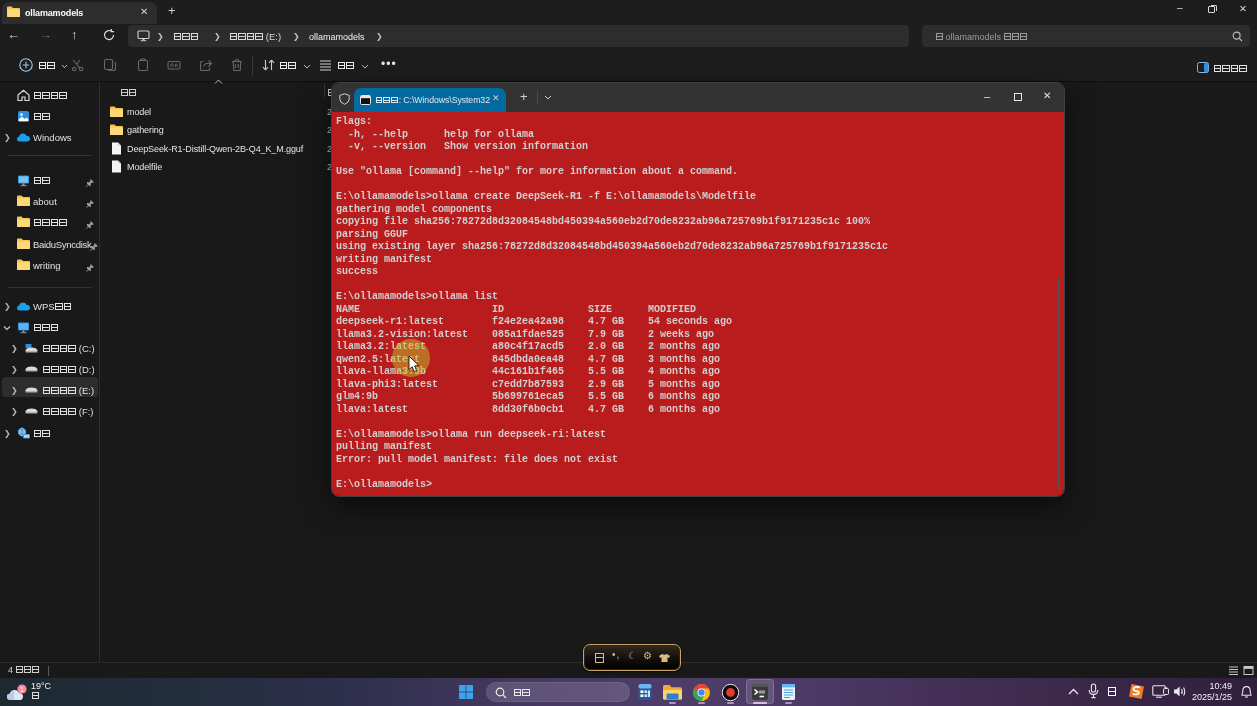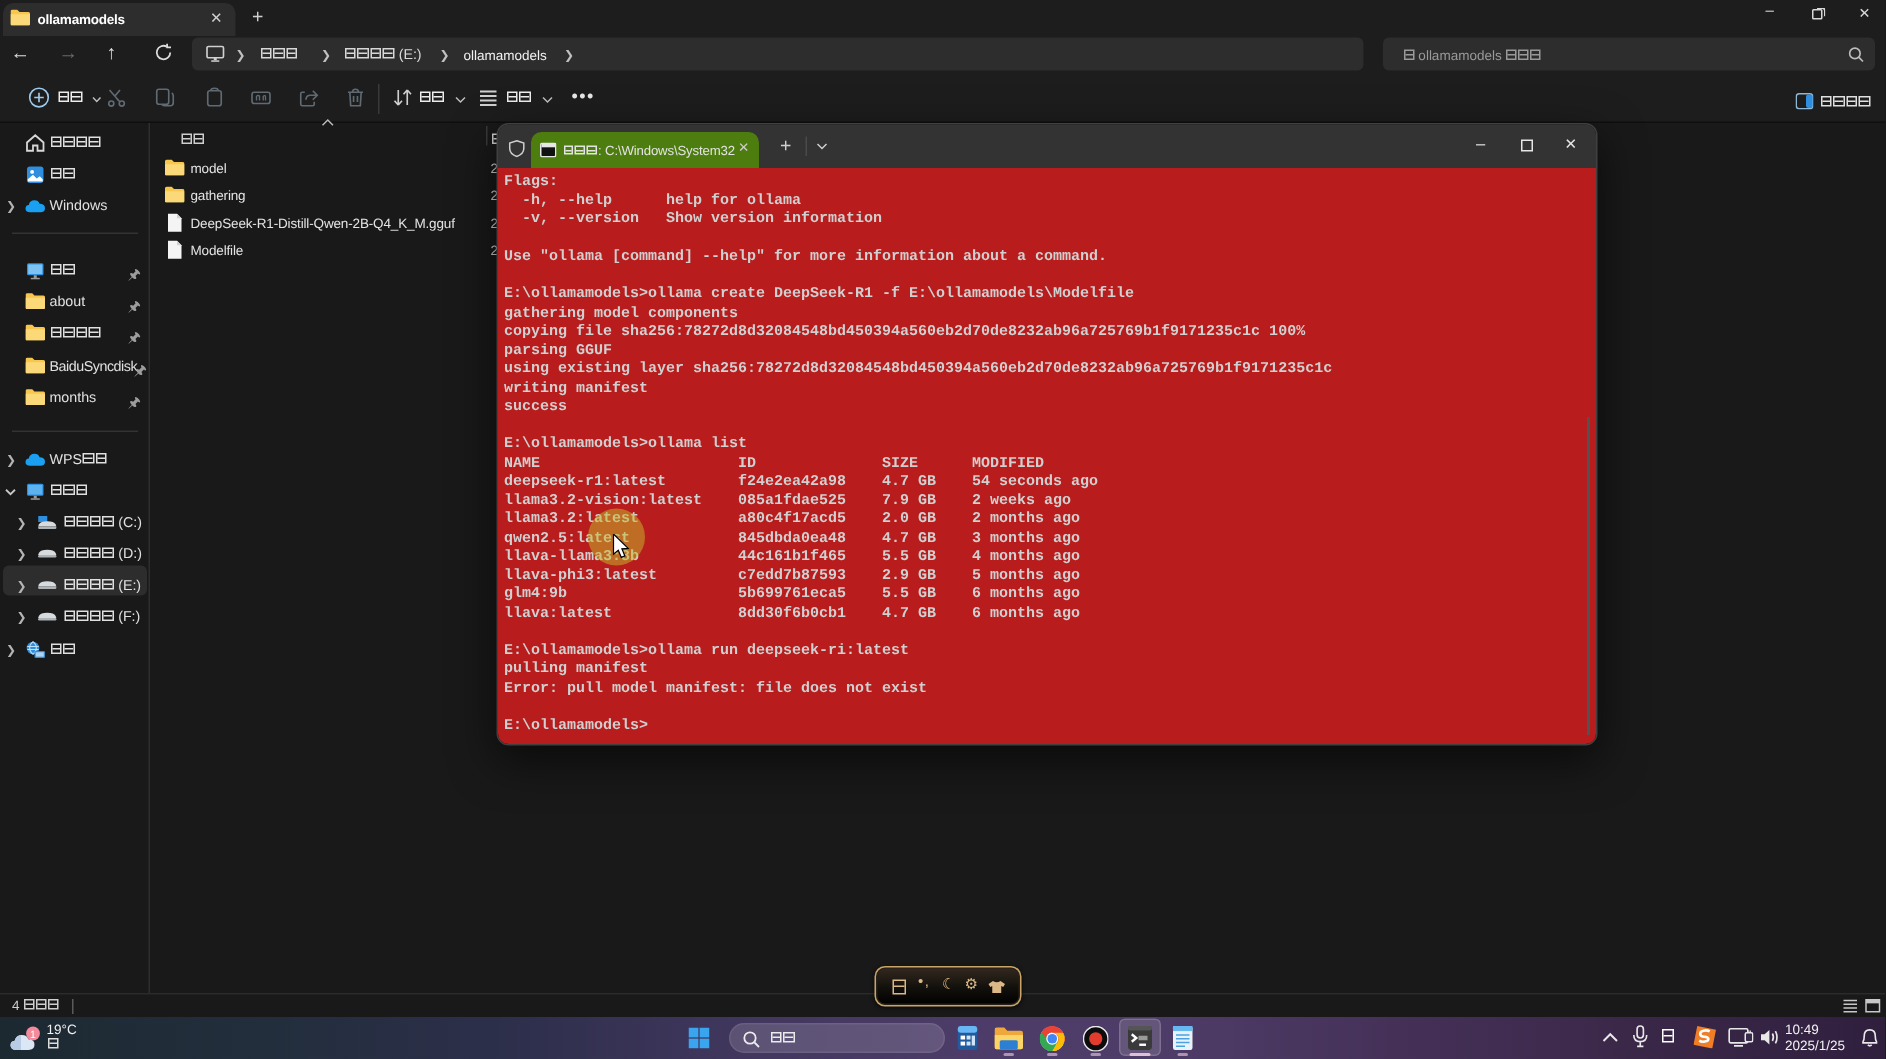--- a/index.html
+++ b/index.html
@@ -18,21 +18,21 @@
 #sidebar{left:0;top:82px;width:100px;height:580px;background:#191919;border-right:1px solid #2e2e2e}
 .srow{position:absolute;left:0;width:100px;height:20px;color:#e0e0e0;font-size:9.5px}
 .srow .lbl{position:absolute;left:33px;top:4px;white-space:nowrap}
 .drow .lbl{left:42px}
 .chev{position:absolute;color:#b4b4b4;font-size:8px;top:5px}
 .pin{position:absolute;right:6px;top:5px;color:#9d9d9d}
 #statusbar{left:0;top:662px;width:1257px;height:16px;background:#191919;border-top:1px solid #2b2b2b;color:#cfcfcf;font-size:9.5px}
 
 #term{left:331px;top:82px;width:734px;height:415px;border-radius:8px;background:#0c0c0c;border:1px solid #404040;box-shadow:0 10px 30px rgba(0,0,0,.6)}
 #termbar{position:absolute;left:0;top:0;width:100%;height:29px;background:#333;border-radius:7px 7px 0 0}
-#termtab{position:absolute;left:22px;top:5px;width:152px;height:24px;background:#4d7c0f;border-radius:7px 7px 0 0;color:#e4e4e4}
+#termtab{position:absolute;left:22px;top:5px;width:152px;height:24px;background:#0369a1;border-radius:7px 7px 0 0;color:#e4e4e4}
 #termbody{position:absolute;left:0;top:29px;width:732px;height:384px;background:#b91c1c;border-radius:0 0 7px 7px;overflow:hidden}
 #termbody pre{position:absolute;left:4px;top:4px;font-family:"Liberation Mono",monospace;font-size:10px;line-height:12.5px;color:#d0d0d0;font-weight:bold;letter-spacing:0}
 
 #taskbar{left:0;top:678px;width:1257px;height:28px;background:linear-gradient(90deg,#1d2931 0%,#222e3c 14%,#2d2f4b 27%,#42375f 40%,#4d3c69 52%,#4e3c68 62%,#453158 74%,#3b2849 86%,#352344 94%,#2f1f3d 100%)}
 .tray{color:#e6e6e6;font-size:9.5px}
 
 #sogou{left:583px;top:644px;width:98px;height:27px;border-radius:7px;background:linear-gradient(180deg,#33291f,#12100c 55%,#000);border:1px solid #c9a467;box-shadow:0 0 0 1px #2a2118 inset,0 1px 3px rgba(0,0,0,.6);color:#dcb887}
 </style></head>
 <body>
 <div id="stage">
@@ -189,21 +189,21 @@
           <path d="M0 3.5 L13 3.5 L13 10 Q13 11 12 11 L1 11 Q0 11 0 10 Z" fill="#fbd978"></path>
         </svg>
   <span class="lbl" style="letter-spacing:-.3px">BaiduSyncdisk</span>
         <span class="pin" style="right:2px">🖈</span>
       </div>
  <div class="srow" style="top:174px">
   <svg class="abs" style="left:17px;top:3px" width="13" height="11" viewBox="0 0 13 11">
           <path d="M0 1.5 Q0 .5 1 .5 L4.5 .5 L6 2 L12 2 Q13 2 13 3 L13 10 Q13 11 12 11 L1 11 Q0 11 0 10 Z" fill="#f7c64c"></path>
           <path d="M0 3.5 L13 3.5 L13 10 Q13 11 12 11 L1 11 Q0 11 0 10 Z" fill="#fbd978"></path>
         </svg>
-  <span class="lbl">months</span>
+  <span class="lbl">writing</span>
         <span class="pin">🖈</span>
       </div>
  <div class="abs" style="left:8px;top:205px;width:84px;height:1px;background:#333"></div>
  <div class="srow" style="top:215px">
   <span class="chev" style="left:4px">❯</span>
   <svg class="abs" style="left:16px;top:4px" width="15" height="10" viewBox="0 0 15 10">
           <path d="M4 9.5 Q1 9.5 1 7 Q1 4.8 3.2 4.6 Q3.8 1.5 7 1.5 Q9.6 1.5 10.4 3.8 Q14 3.9 14 6.8 Q14 9.5 11 9.5 Z" fill="#1a9ff1"></path>
         </svg>
   <span class="lbl">WPS<i class="cj"></i><i class="cj"></i></span>
       </div>
@@ -483,19 +483,19 @@
   <svg class="abs" style="left:1152px;top:7px" width="17" height="13" viewBox="0 0 17 13">
         <rect x=".8" y=".8" width="12.4" height="9.4" rx="1" fill="none" stroke="#e8e8e8" stroke-width="1.1"></rect>
         <path d="M4 12.2 L10 12.2" stroke="#e8e8e8" stroke-width="1.1"></path>
         <rect x="11.5" y="3.5" width="5" height="6" rx="1" fill="#3a2b4a" stroke="#e8e8e8" stroke-width="1"></rect>
         <path d="M13.2 2 L13.2 3.5 M14.8 2 L14.8 3.5" stroke="#e8e8e8" stroke-width=".9"></path>
       </svg>
   <svg class="abs" style="left:1173px;top:7px" width="14" height="13" viewBox="0 0 14 13">
         <path d="M1 4.5 L3.4 4.5 L6.6 1.6 L6.6 11.4 L3.4 8.5 L1 8.5 Z" fill="#e8e8e8"></path>
         <path d="M8.6 4 Q10 6.5 8.6 9 M10.6 2.4 Q12.8 6.5 10.6 10.6" fill="none" stroke="#e8e8e8" stroke-width="1.1"></path>
       </svg>
-  <div class="abs" style="left:1190px;top:3px;width:42px;height:22px;color:#f2f2f2;font-size:9px;line-height:11px">10:49<br>2025/1/25</div>
+  <div class="abs" style="left:1190px;top:3px;width:42px;height:22px;color:#f2f2f2;font-size:9px;text-align:right;line-height:11px">10:49<br>2025/1/25</div>
   <svg class="abs" style="left:1240px;top:6px" width="13" height="15" viewBox="0 0 13 15">
         <path d="M2 10.5 Q2.8 9.6 2.8 6.8 Q2.8 2.6 6.5 2.6 Q10.2 2.6 10.2 6.8 Q10.2 9.6 11 10.5 L11 11.2 L2 11.2 Z" fill="none" stroke="#e8e8e8" stroke-width="1.1"></path>
         <path d="M5.2 12.6 Q6.5 13.8 7.8 12.6" fill="none" stroke="#e8e8e8" stroke-width="1.1"></path>
       </svg>
 </div>
 
 </div>
 </body></html>

